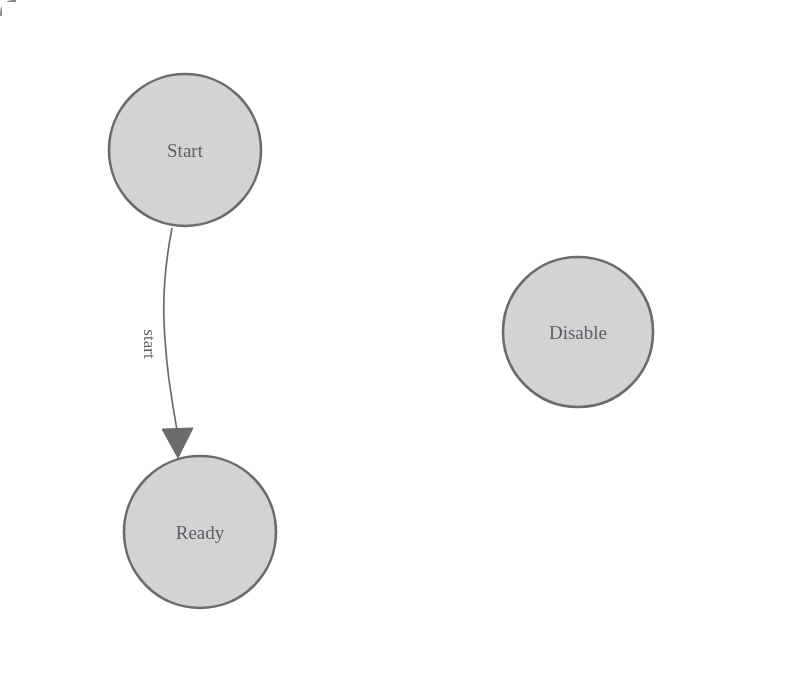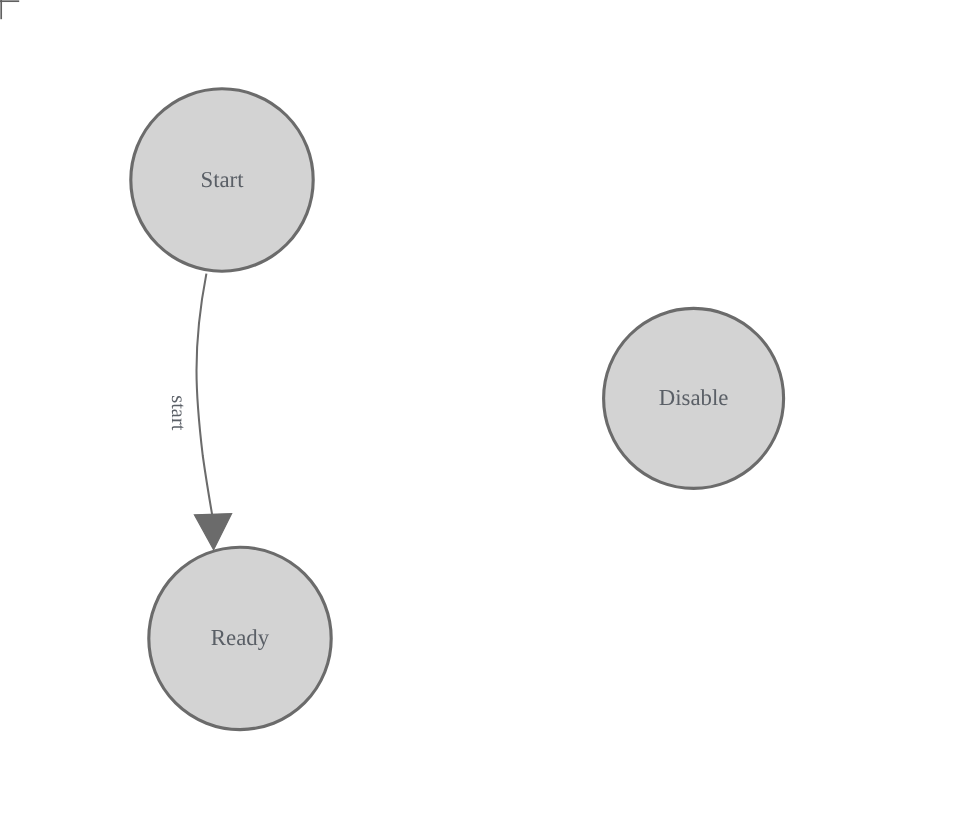--- a/index.html
+++ b/index.html
@@ -9,20 +9,21 @@
   }
   body {
     font-family: "Liberation Serif", serif;
   }
   #canvas {
     position: relative;
     width: 799px;
     height: 686px;
     background: #ffffff;
     overflow: hidden;
+    border-radius: 13px;
   }
   #graph-svg {
     position: absolute;
     top: 0;
     left: 0;
     width: 799px;
     height: 686px;
   }
   .state-node-circle {
     fill: #d3d3d3;

